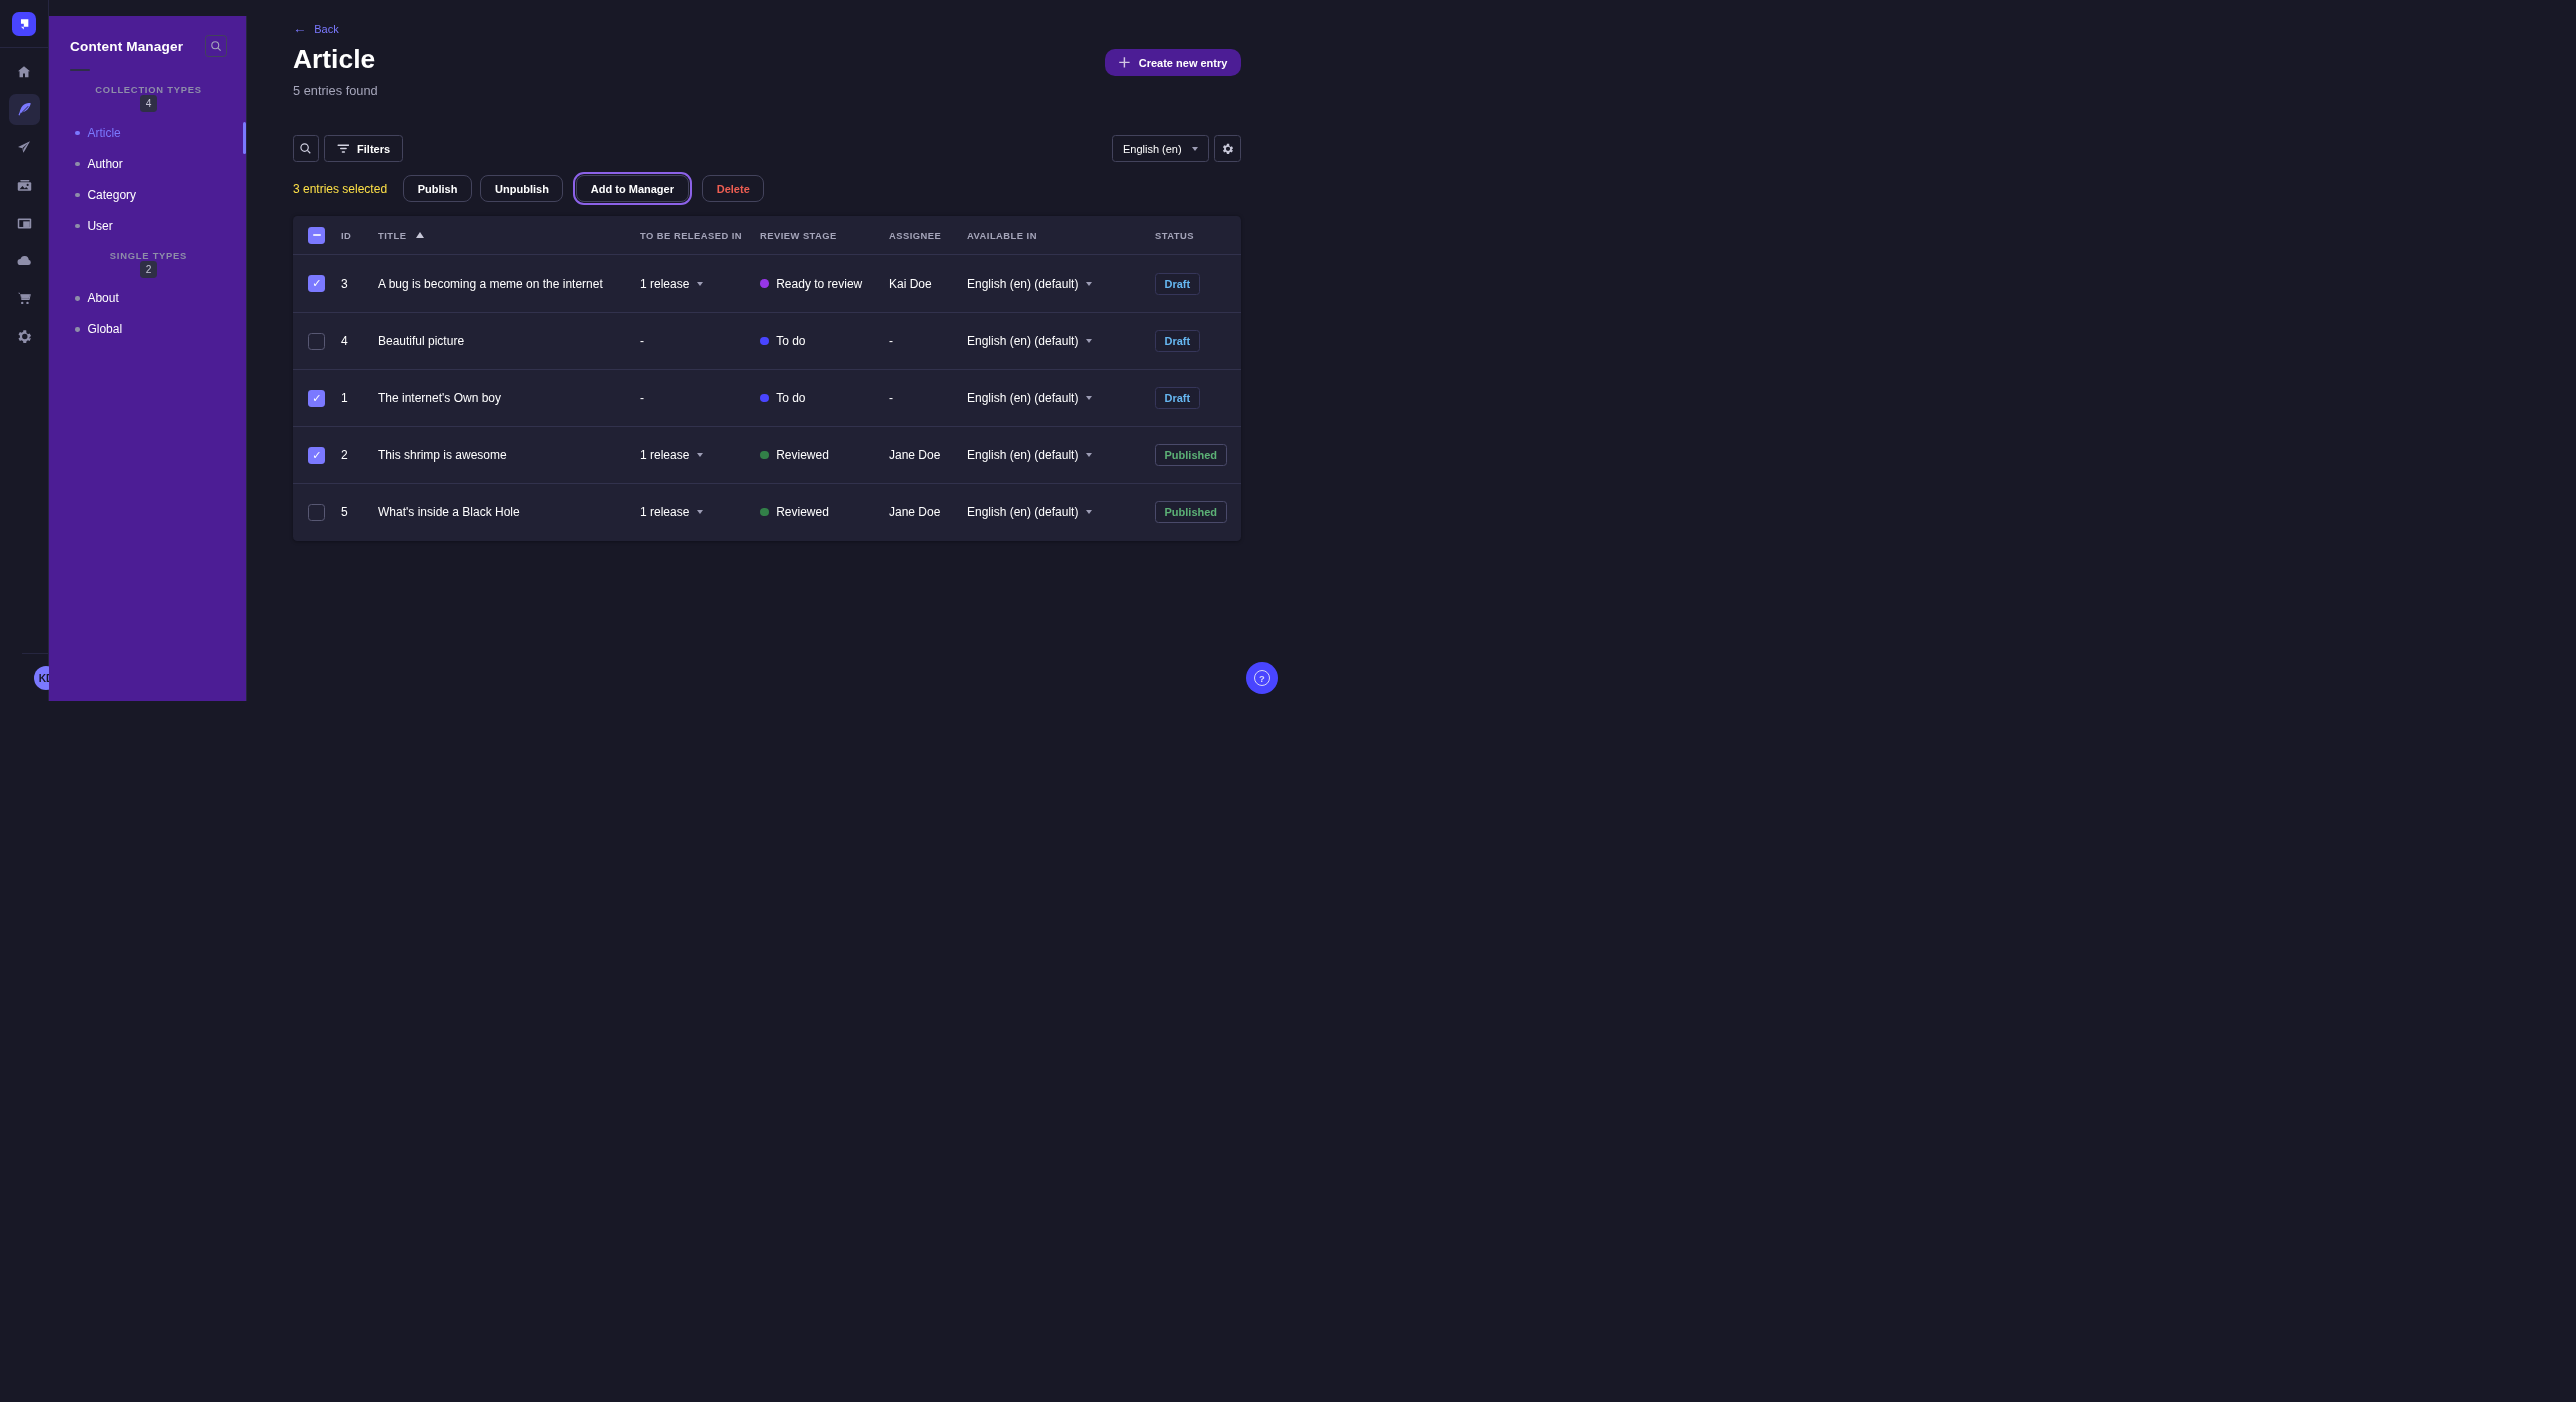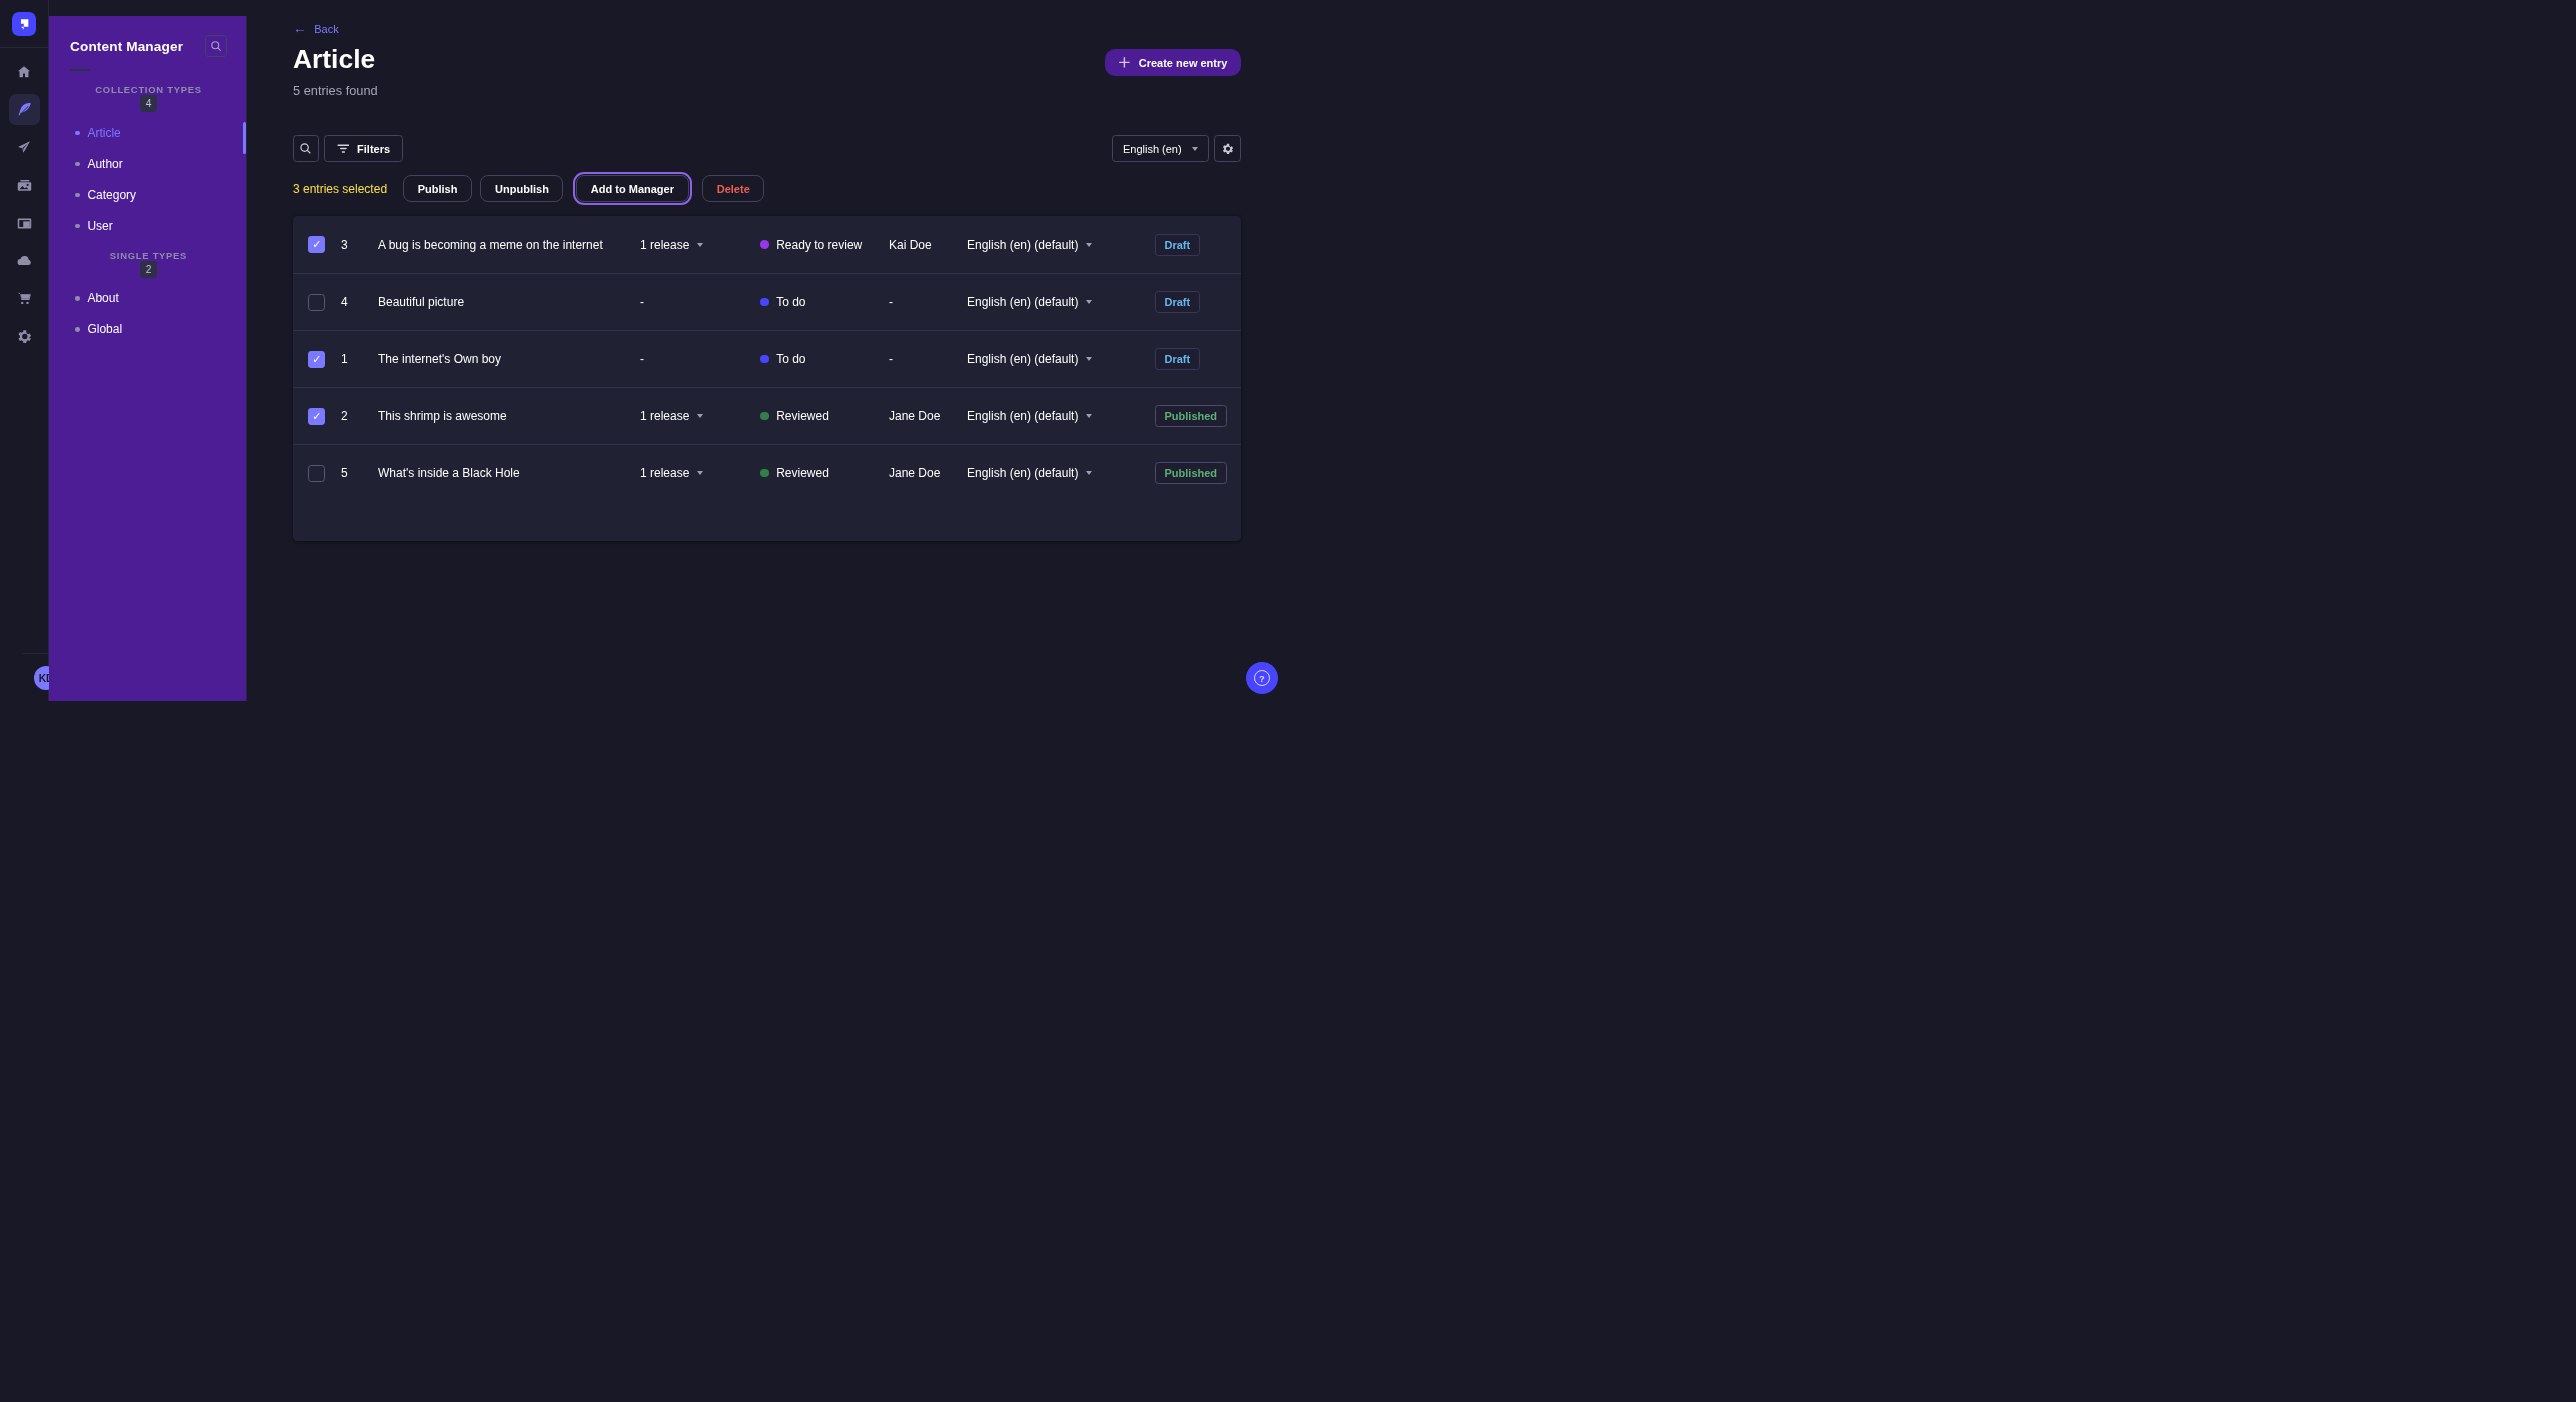--- a/index.html
+++ b/index.html
@@ -281,20 +281,37 @@
 
   <div class="selection-row">
     <span class="sel-text">3 entries selected</span>
     <button class="action-btn">Publish</button>
     <button class="action-btn">Unpublish</button>
     <button class="action-btn release">Add to Manager</button>
     <button class="action-btn delete">Delete</button>
   </div>
 
   <section class="table">
+    <div class="t-header">
+      <div class="th-cell">
+        <div class="cb indeterminate">
+            <span class="dash"></span>
+          </div>
+      </div>
+      <div class="th-cell">ID</div>
+      <div class="th-cell">
+        <span>TITLE</span>
+        <span class="sort-asc"></span>
+      </div>
+      <div class="th-cell">TO BE RELEASED IN</div>
+      <div class="th-cell">REVIEW STAGE</div>
+      <div class="th-cell">ASSIGNEE</div>
+      <div class="th-cell">AVAILABLE IN</div>
+      <div class="th-cell">STATUS</div>
+    </div>
     <div>
         <div class="t-row">
     <div class="th-cell">
             <div class="cb checked">✓</div>
           </div>
     <div>3</div>
     <div>A bug is becoming a meme on the internet</div>
     <div class="cell-flex">
       <span>1 release</span>
       <span class="caret release-caret"></span>

